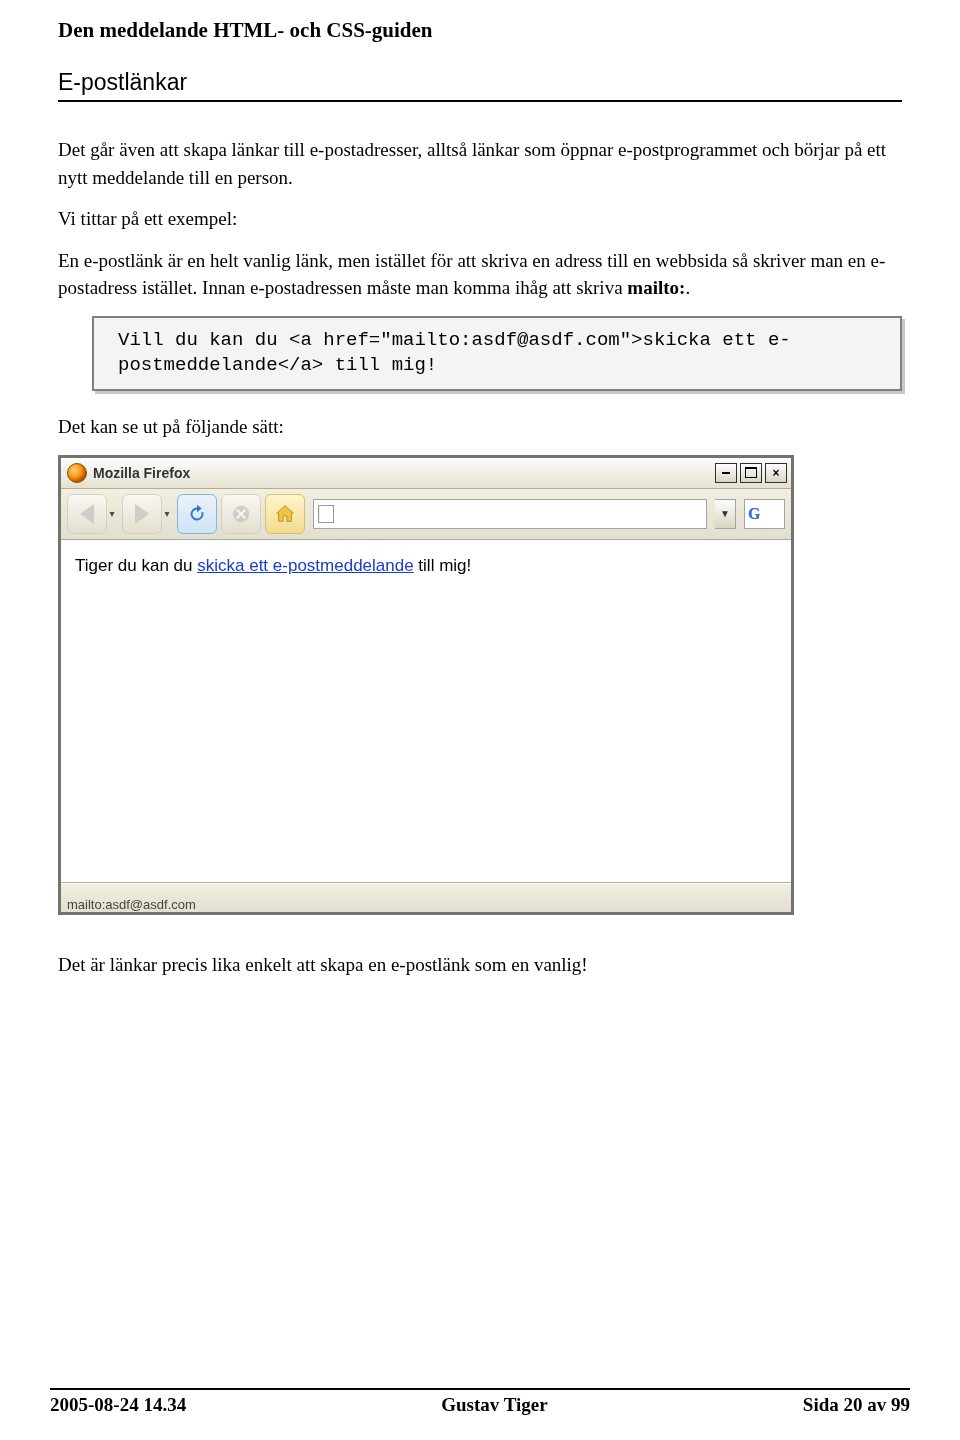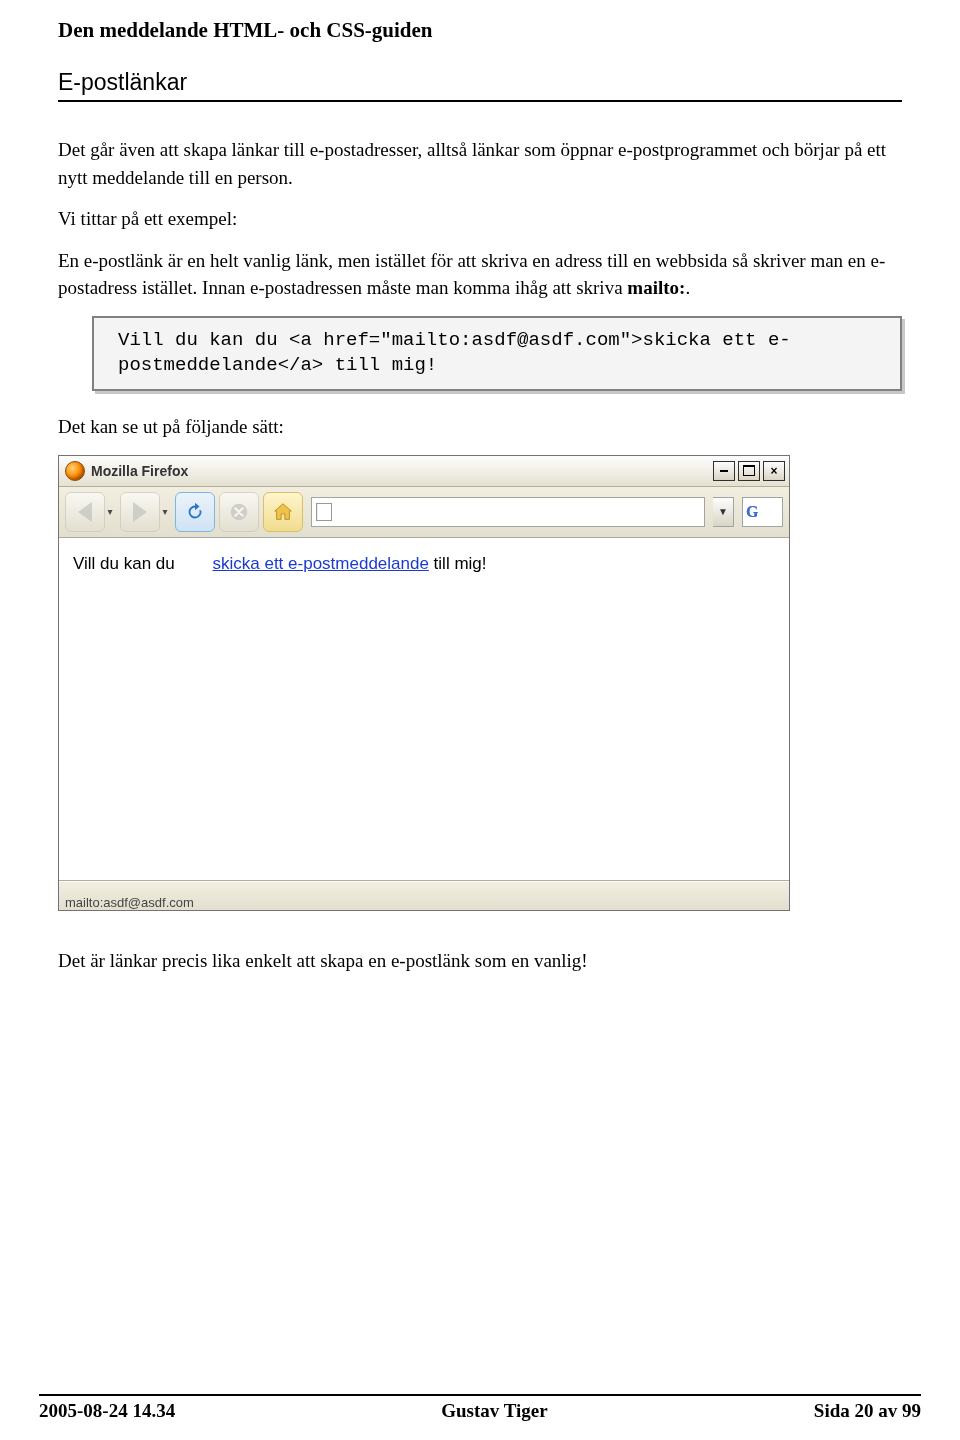--- a/index.html
+++ b/index.html
@@ -52,21 +52,21 @@
     line-height: 1.35;
     white-space: pre-wrap;
     word-break: break-word;
     box-shadow: 3px 3px 0 #c8c8c8;
   }
 
   
   .browser {
     width: 730px;
     margin: 0 0 0 58px;
-    border: 1px solid #737373;
+    border: 3px solid #737373;
     background: #ece9d8;
     font-family: Tahoma, Arial, sans-serif;
   }
   .browser-titlebar {
     display: flex;
     align-items: center;
     height: 30px;
     background: linear-gradient(#fdfdfd, #e4e1d0);
     border-bottom: 1px solid #b0ad9c;
     padding: 0 4px 0 6px;
@@ -215,43 +215,42 @@
     min-height: 310px;
     padding: 16px 14px;
     font-family: Tahoma, Arial, sans-serif;
     font-size: 17px;
     color: #000;
     border-bottom: 1px solid #b0ad9c;
   }
   .browser-content a {
     color: #1a3bcf;
     text-decoration: underline;
-    margin-left: 33px;
   }
   .statusbar {
     display: flex;
     align-items: flex-end;
     height: 28px;
     background: linear-gradient(#f2efe1, #e2dfcf);
     border-top: 1px solid #fff;
     padding: 0 6px;
     font-size: 13px;
     color: #444;
   }
 
   .after-browser {
     margin: 36px 58px 0 58px;
   }
 
   .footer {
     position: absolute;
-    bottom: 18px;
+    bottom: 24px;
     left: 0;
     right: 0;
-    padding: 0 39px;
+    padding: 0 50px;
   }
   .footer-line {
     border: none;
     border-top: 2px solid #000;
     margin: 0 0 4px 0;
   }
   .footer-row {
     display: flex;
     justify-content: space-between;
     font-size: 19px;
@@ -326,21 +325,21 @@
       <div class="page-icon"></div>
     </div>
     <div class="url-dd">▼</div>
 
     <div class="search-box">
       <span class="g-logo">G</span>
     </div>
   </div>
 
   <div class="browser-content">
-    <span>Vill du kan du </span><a href="#">skicka ett e-postmeddelande</a><span> till mig!</span>
+    <span>Tiger du kan du </span><a href="#">skicka ett e-postmeddelande</a><span> till mig!</span>
   </div>
 
   <div class="statusbar">
     <span>mailto:asdf@asdf.com</span>
   </div>
 </div>
 
 <div class="after-browser">
   <p class="para">Det är länkar precis lika enkelt att skapa en e-postlänk som en vanlig!</p>
 </div>

